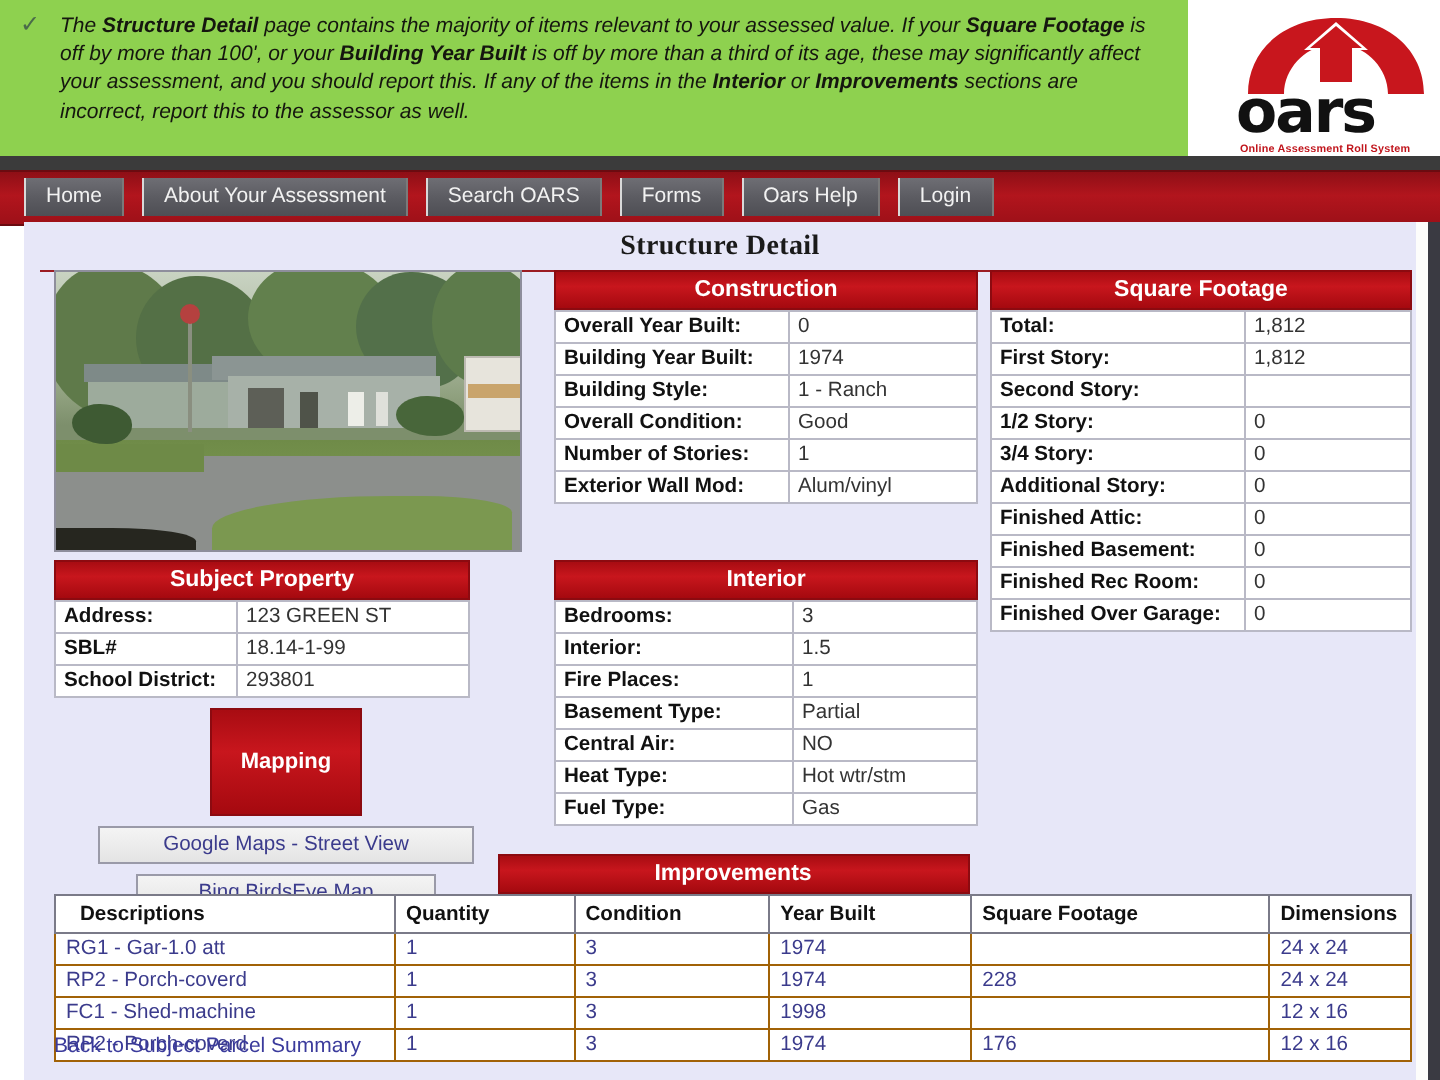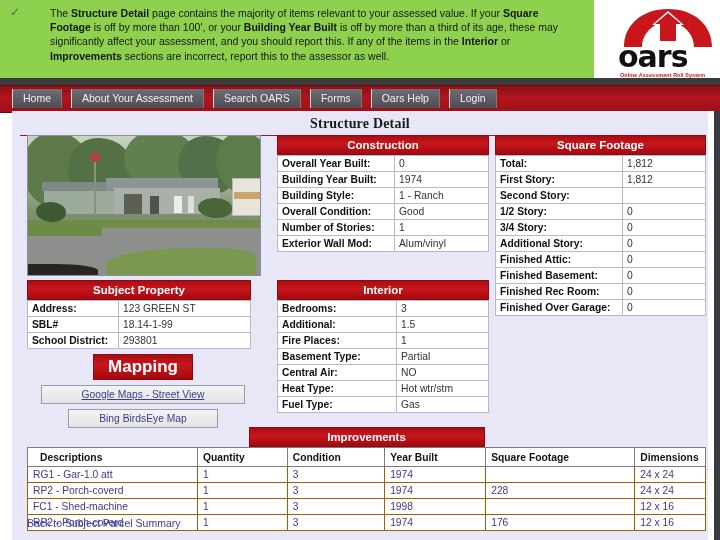--- a/index.html
+++ b/index.html
@@ -15,23 +15,24 @@
     position:absolute;left:0;top:0;width:594px;height:78px;
     background:#8ed14f;
     box-sizing:border-box;
     padding:6px 8px 6px 6px;
   }
   #banner .check{
     position:absolute;left:10px;top:6px;
     font-size:12px;color:#4a6b4a;line-height:1;
   }
   #banner .btext{
-    margin-left:44px;margin-right:4px;
+    margin-left:24px;margin-right:4px;
     font-size:10.5px;line-height:14.2px;color:#15160f;
     font-family:"Liberation Sans","DejaVu Sans",sans-serif;
+    font-style:italic;
   }
   #banner .btext b{font-weight:bold;}
   
   #logo-area{
     position:absolute;right:0;top:0;width:126px;height:82px;background:#ffffff;
   }
   #logo-wrap{position:absolute;left:16px;top:8px;width:116px;height:70px;}
   .logo-arrow{position:absolute;left:12px;top:0;width:92px;height:40px;}
   .logo-word{
     position:absolute;left:8px;top:34px;width:104px;
@@ -97,36 +98,36 @@
     padding:1px 4px;height:13px;font-size:10.3px;
     color:#222;line-height:13px;
   }
   table.dt td.lbl{font-weight:bold;white-space:nowrap;color:#111;}
   table.dt td.val{color:#333;}
   
   #photo{position:absolute;left:15px;top:24px;width:232px;height:139px;
     border:1px solid #8e8e9c;overflow:hidden;background:#6b7a5a;}
   #construction{position:absolute;left:265px;top:24px;width:212px;}
   #sqft{position:absolute;left:483px;top:24px;width:211px;}
-  #subject{position:absolute;left:15px;top:169px;width:224px;}
+  #subject{position:absolute;left:15px;top:169px;width:208px;}
   #interior{position:absolute;left:265px;top:169px;width:212px;}
   #mapping{position:absolute;left:15px;top:243px;width:232px;text-align:center;}
   #mapping .maphdr{
-    display:inline-block;padding:2px 14px;font-size:17px;font-weight:bold;
+    display:inline-block;padding:20px 14px;font-size:11px;font-weight:bold;
     color:#fff;border:1px solid #8c0a10;
     background:linear-gradient(180deg,#a80c12 0%,#c8161d 40%,#a5090f 100%);
   }
   .mapbtn{
     display:block;margin:5px auto 0 auto;
     background:linear-gradient(180deg,#f4f4f4 0%,#e4e4e4 100%);
     border:1px solid #9a9aa8;color:#3b3b8c;font-size:10.3px;
     padding:3px 10px;text-align:center;cursor:pointer;
     font-family:"Liberation Sans",sans-serif;
   }
-  #mapbtn1{width:204px;text-decoration:underline;}
+  #mapbtn1{width:188px;}
   #mapbtn2{width:150px;}
   #improvements{position:absolute;left:15px;top:316px;width:679px;}
   #improvements .imphdr{
     width:234px;margin:0 auto;
   }
   table.imp{border-collapse:collapse;width:100%;background:#fff;margin-top:0;}
   table.imp th{
     border:1px solid #7a7a88;background:#fff;color:#111;
     font-size:10.3px;font-weight:bold;text-align:left;
     padding:2px 5px;height:14px;
@@ -324,21 +325,21 @@
 
   <div id="interior">
     <div class="redhdr">Interior</div>
     <table class="dt">
       <tbody id="interior-rows">
           <tr>
             <td class="lbl" style="width: 110px;">Bedrooms:</td>
             <td class="val">3</td>
           </tr>
           <tr>
-            <td class="lbl" style="width: 110px;">Additional:</td>
+            <td class="lbl" style="width: 110px;">Interior:</td>
             <td class="val">1.5</td>
           </tr>
           <tr>
             <td class="lbl" style="width: 110px;">Fire Places:</td>
             <td class="val">1</td>
           </tr>
           <tr>
             <td class="lbl" style="width: 110px;">Basement Type:</td>
             <td class="val">Partial</td>
           </tr>

